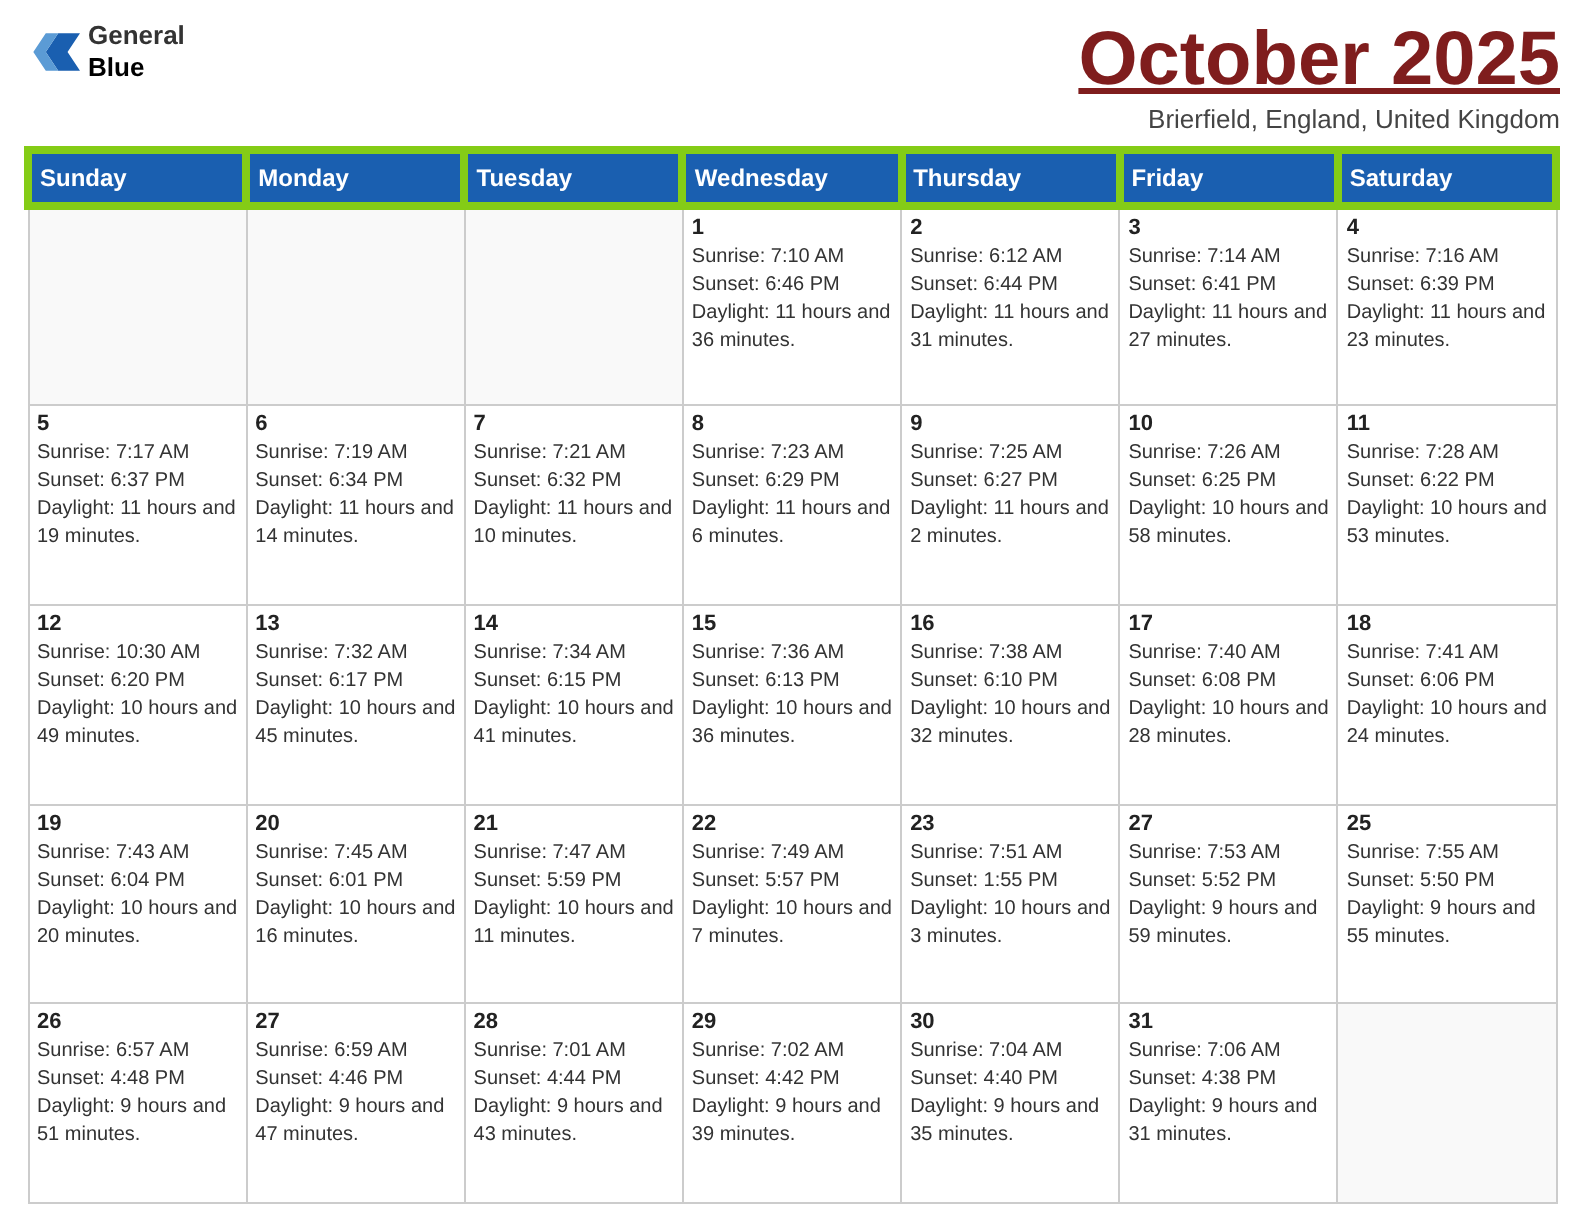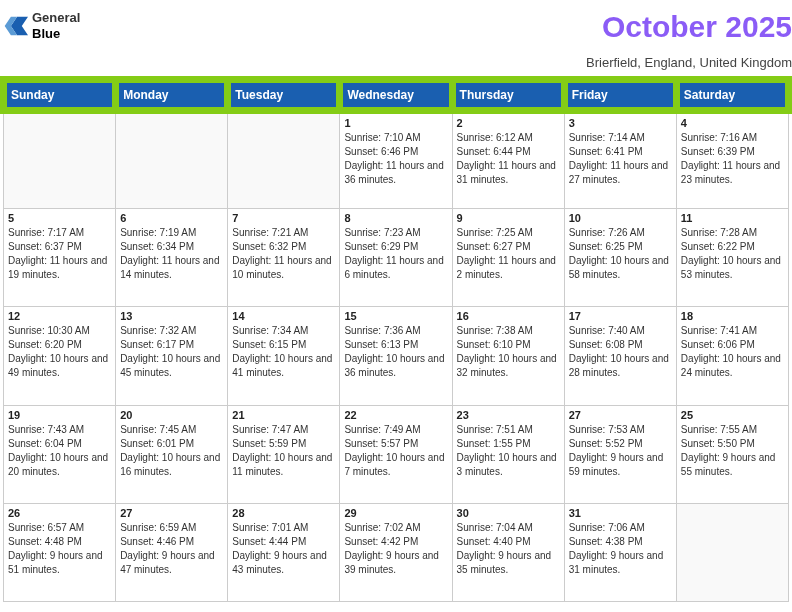--- a/index.html
+++ b/index.html
@@ -6,21 +6,21 @@
     body {
       font-family: Arial, sans-serif;
       background: #fff;
       width: 792px;
       height: 612px;
       overflow: hidden;
     }
     .page {
       width: 792px;
       height: 612px;
-      padding: 10px 0;
+      padding: 10px 12px;
       display: flex;
       flex-direction: column;
     }
     .header {
       display: flex;
       justify-content: space-between;
       align-items: flex-start;
       margin-bottom: 6px;
     }
     .logo {
@@ -36,45 +36,45 @@
     .logo-text .general { color: #333; }
     .logo-text .blue { color: #000000; }
     .logo-icon {
       width: 28px;
       height: 28px;
     }
     .title-block {
       text-align: right;
     }
     .month-title {
-      font-size: 30px;
+      font-size: 38px;
       font-weight: bold;
-      color: #8b5cf6;
+      color: #7f1d1d;
       line-height: 1.1;
+      text-decoration: underline;
     }
     .location {
       font-size: 13px;
       color: #444;
-      margin-top: 12px;
     }
     .calendar {
       flex: 1;
       border: 1px solid #ccc;
       border-collapse: collapse;
       width: 100%;
       table-layout: fixed;
     }
     .calendar th {
       background: #1a5fb0;
       color: #fff;
       font-size: 12px;
       font-weight: bold;
       padding: 5px 4px;
       text-align: left;
-      border: 7px solid #84cc16;
+      border: 4px solid #84cc16;
     }
     .calendar td {
       border: 1px solid #ccc;
       vertical-align: top;
       padding: 3px 4px;
       font-size: 9.5px;
       color: #333;
       height: 82px;
       width: calc(100% / 7);
     }

